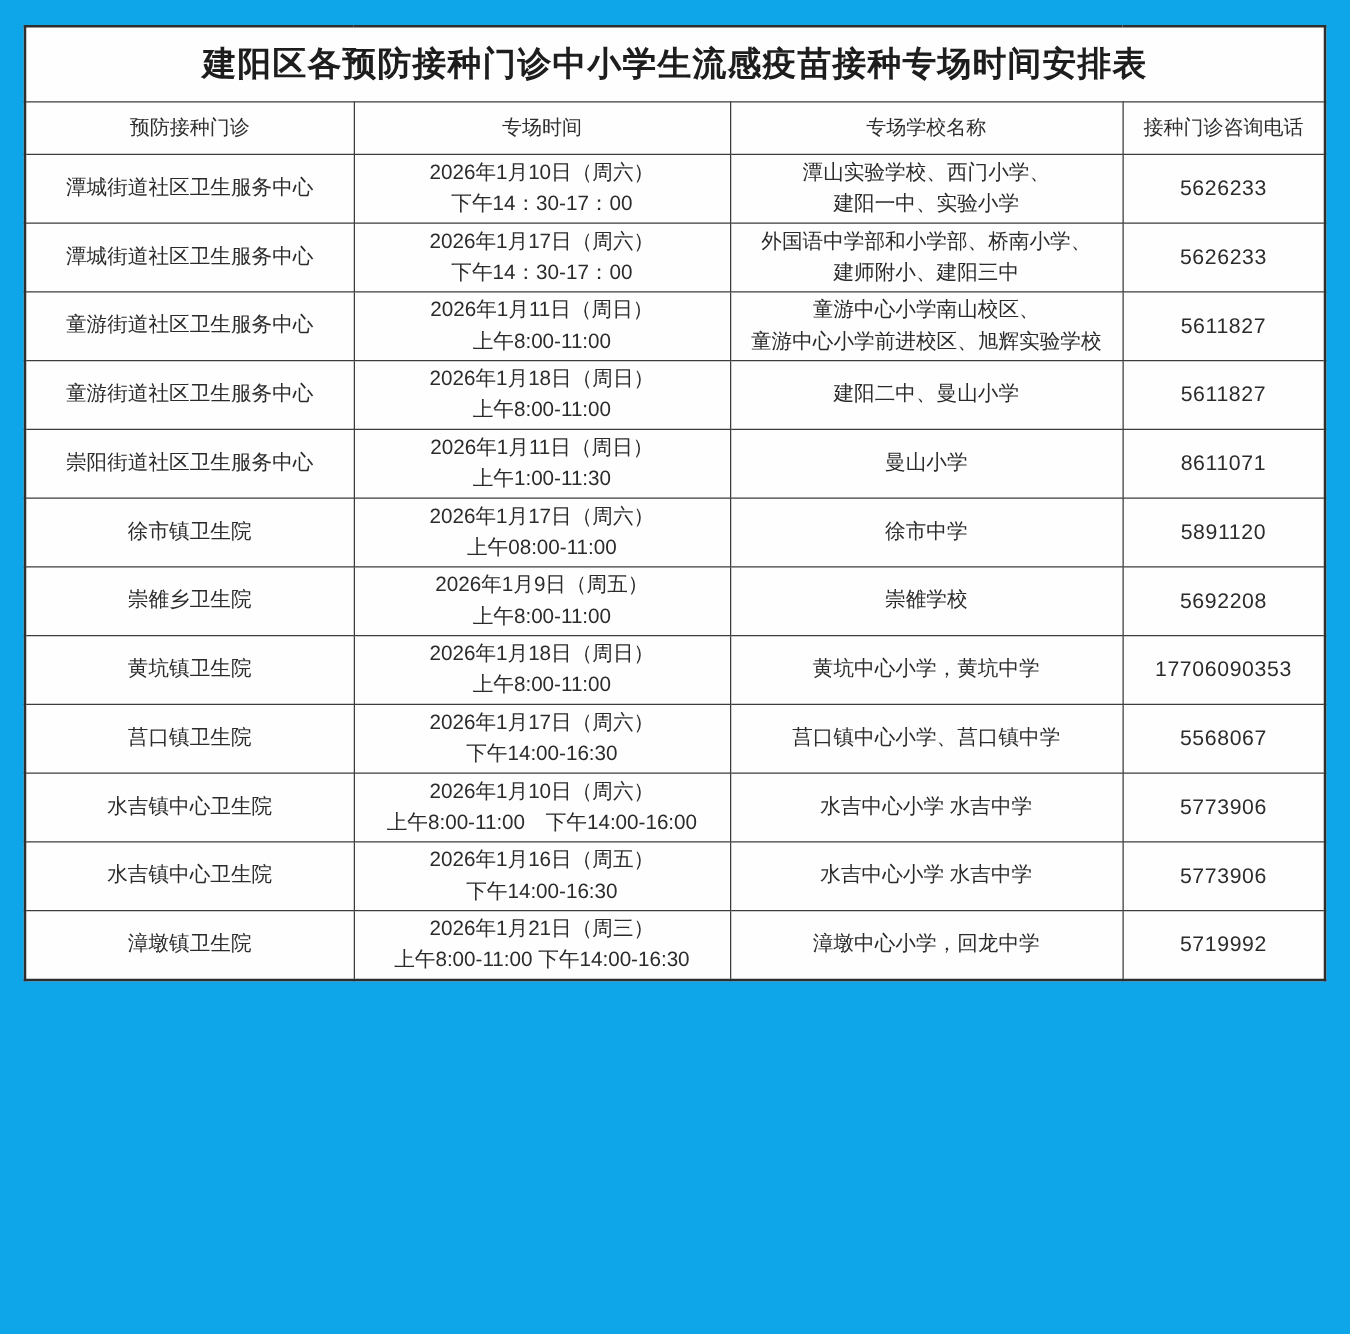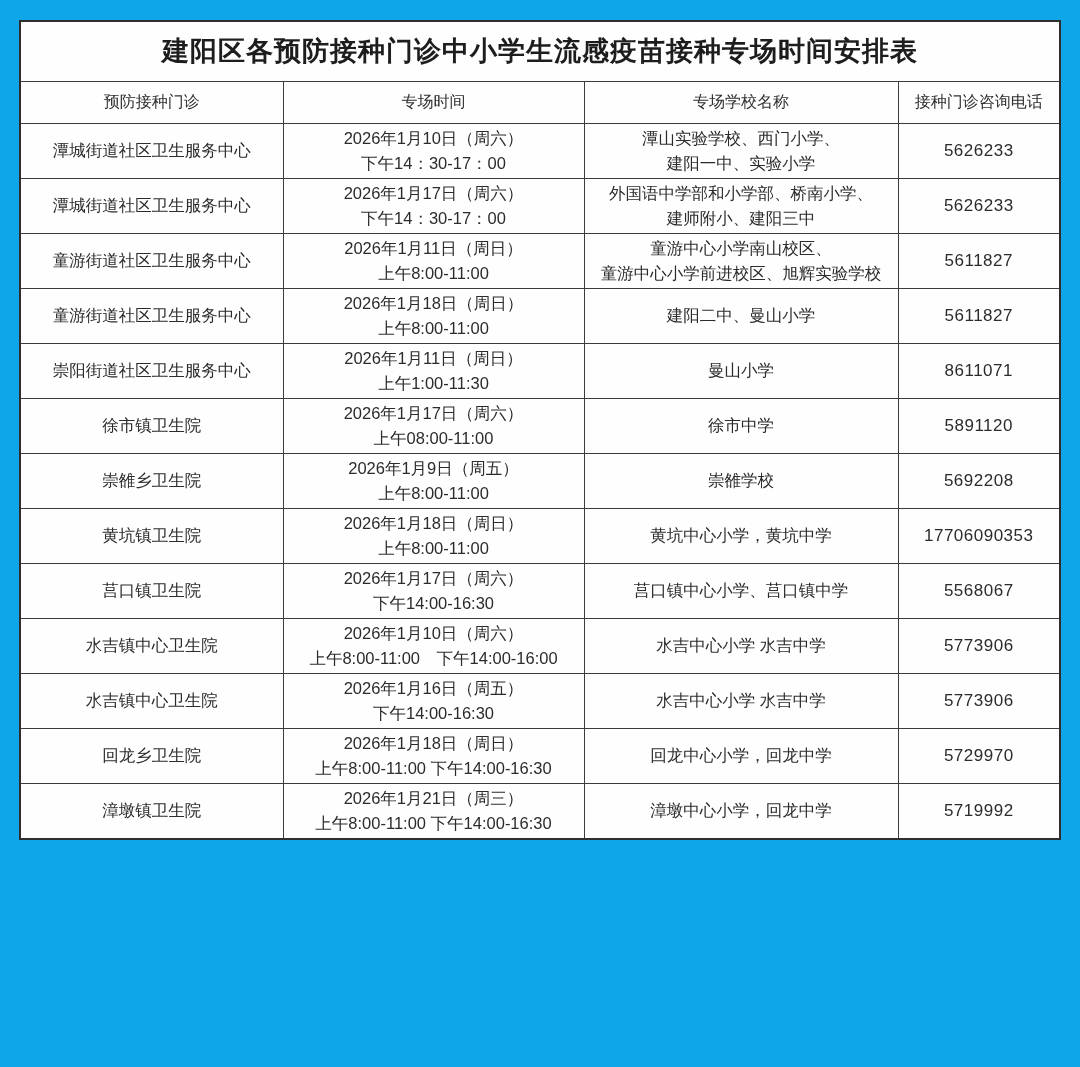--- a/index.html
+++ b/index.html
@@ -211,31 +211,20 @@
     <td class="c-time">
             <span class="cell-line">2026年1月16日（周五）</span>
             <span class="cell-line">下午14:00-16:30</span>
           </td>
     <td class="c-school">
             <span class="cell-line">水吉中心小学 水吉中学</span>
           </td>
     <td class="c-phone">5773906</td>
   </tr>
 
-  <tr>
-    <td class="c-clinic">回龙乡卫生院</td>
-    <td class="c-time">
-            <span class="cell-line">2026年1月18日（周日）</span>
-            <span class="cell-line">上午8:00-11:00 下午14:00-16:30</span>
-          </td>
-    <td class="c-school">
-            <span class="cell-line">回龙中心小学，回龙中学</span>
-          </td>
-    <td class="c-phone">5729970</td>
-  </tr>
 
   <tr>
     <td class="c-clinic">漳墩镇卫生院</td>
     <td class="c-time">
             <span class="cell-line">2026年1月21日（周三）</span>
             <span class="cell-line">上午8:00-11:00 下午14:00-16:30</span>
           </td>
     <td class="c-school">
             <span class="cell-line">漳墩中心小学，回龙中学</span>
           </td>

